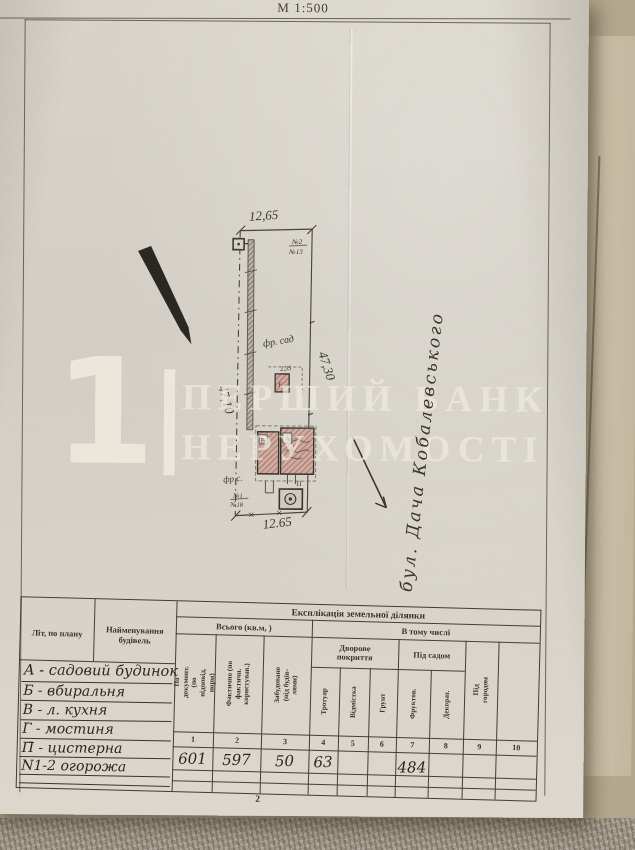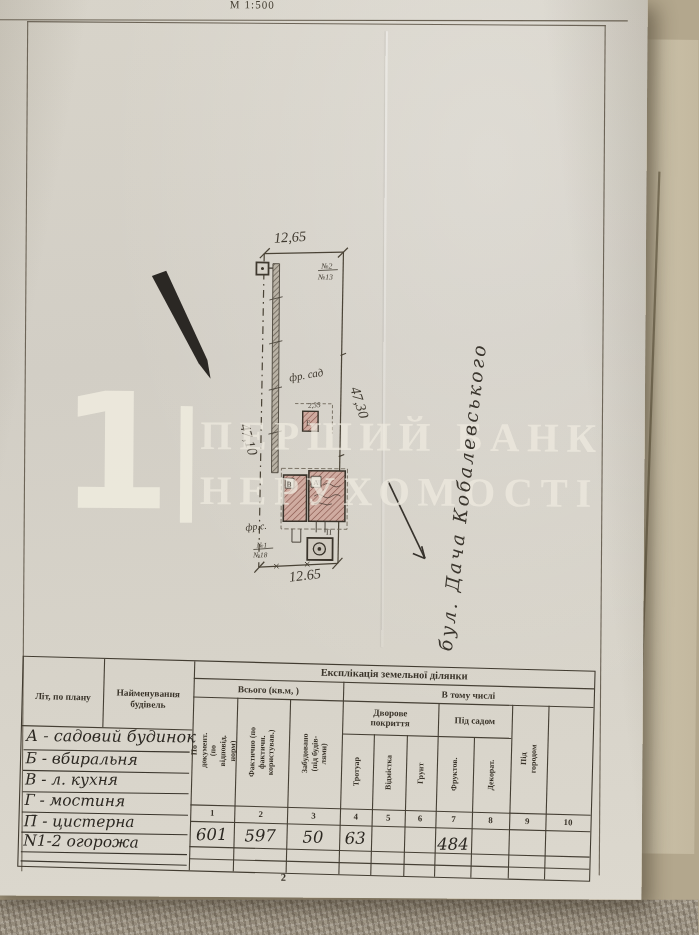--- a/index.html
+++ b/index.html
@@ -23,21 +23,21 @@
   #paper{left:-8px;top:-6px;width:594px;height:822px;transform:rotate(.4deg);
     background:
       radial-gradient(ellipse at 76% 18%, rgba(255,255,255,.22), transparent 55%),
       linear-gradient(100deg, rgba(95,85,65,.16), rgba(95,85,65,0) 12%),
       linear-gradient(263deg, rgba(95,85,65,.22), rgba(95,85,65,0) 14%),
       linear-gradient(175deg,#d8d4ca 0%,#d2cec5 40%,#d7d3c9 72%,#dcd8ce 100%);
     box-shadow:8px 10px 18px rgba(40,32,18,.45);}
   .crease{left:356px;top:34px;width:2px;height:560px;background:linear-gradient(rgba(255,255,255,.4),rgba(255,255,255,.1));box-shadow:-1px 0 1px rgba(0,0,0,.07);}
 
   #frame{left:30px;top:27px;width:524px;height:772px;border:1.5px solid #6c6457;border-bottom:none;}
-  #scale{left:214px;top:6px;width:120px;text-align:left;font-size:10px;letter-spacing:1px;color:#464034;}
+  #scale{left:214px;top:6px;width:120px;text-align:right;font-size:13px;letter-spacing:1px;color:#464034;}
   #toprule{left:2px;top:24px;width:574px;border-top:1.5px solid #6a6254;transform:rotate(-.3deg);}
 
   
   .wm{color:rgba(238,234,222,.88);font-weight:bold;font-family:"DejaVu Sans",sans-serif;}
   #wm1{left:62px;top:346px;font-size:146px;line-height:1;}
   #wmbar{left:172px;top:376px;width:11px;height:106px;background:rgba(238,234,222,.88);}
   .wmtxt{font-family:"Liberation Serif",serif;font-size:37px;font-weight:bold;letter-spacing:7px;color:rgba(238,234,223,.72);white-space:nowrap;}
   #wmL1{left:190px;top:382px;}
   #wmL2{left:190px;top:432px;}
 

